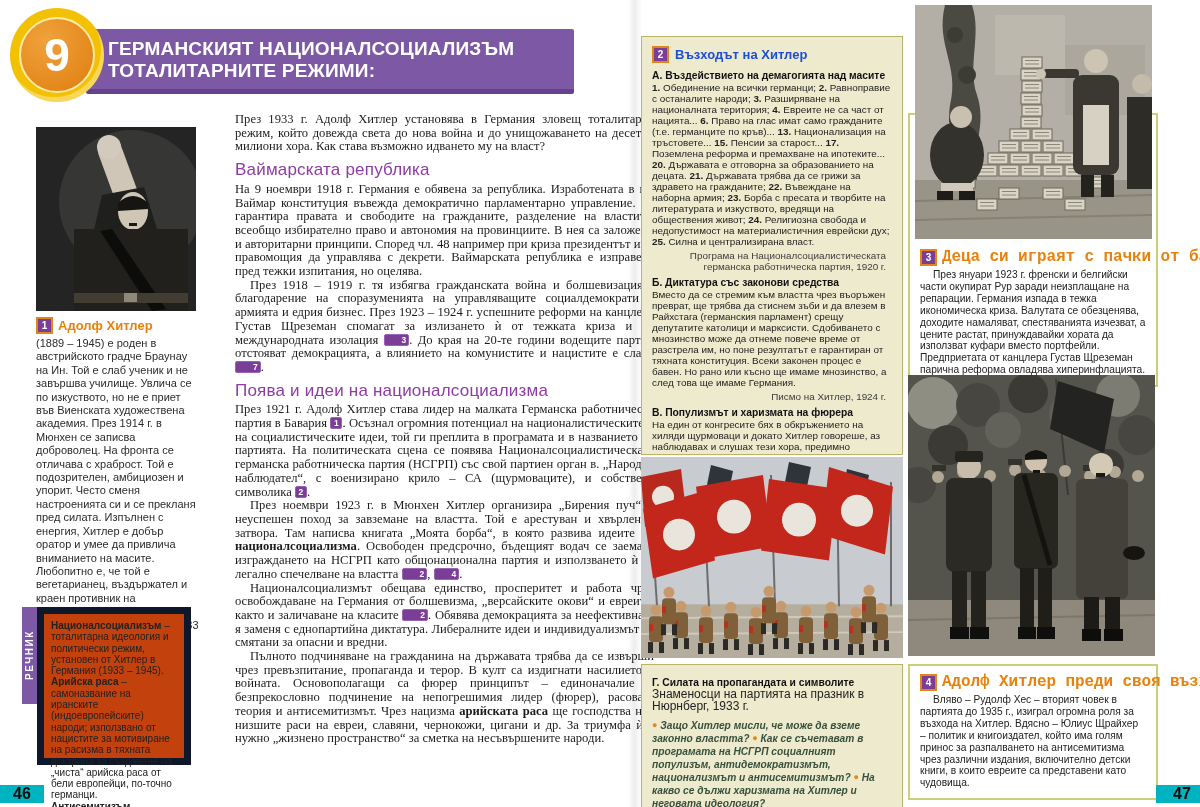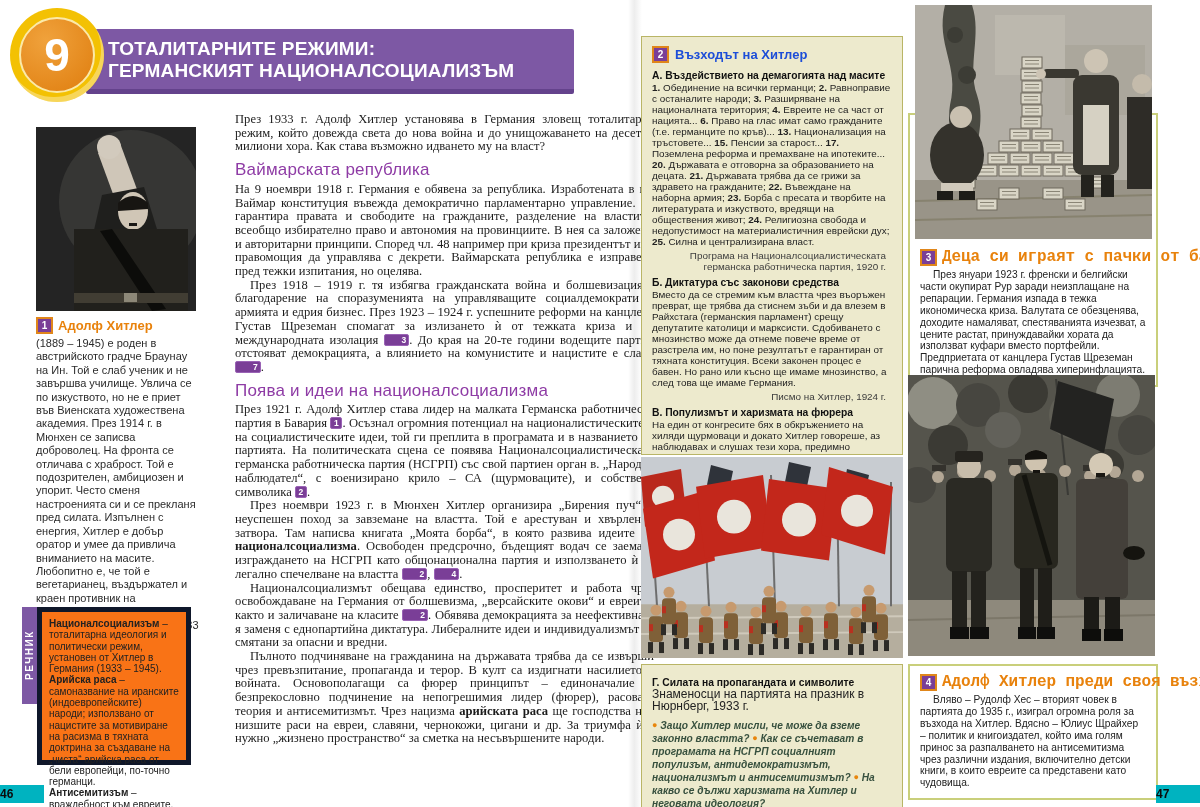--- a/index.html
+++ b/index.html
@@ -27,25 +27,25 @@
   .side-caption{position:absolute;left:36px;top:317px;width:164px;}
   .cap-head{display:flex;align-items:center;gap:5px;margin-bottom:3px;}
   .sb{flex:0 0 auto;width:17px;height:17px;background:#7a3e97;border:2px solid #e0861a;color:#fff;
       font-weight:bold;font-size:10px;line-height:13px;text-align:center;}
   .side-caption .cap-title{color:#e8820c;font-weight:bold;font-size:13px;}
   .side-caption p{font-size:11px;line-height:13.4px;color:#2b2b2b;}
 
   .glossary-tab{position:absolute;left:22px;top:607px;width:15px;height:97px;background:#7d58a4;
       color:#fff;font-weight:bold;font-size:10px;letter-spacing:1.5px;display:flex;align-items:center;
       justify-content:center;writing-mode:vertical-rl;transform:rotate(180deg);}
-  .glossary-box{position:absolute;left:37px;top:607px;width:154px;height:158px;border:5px solid #0f172a;
-      background:#f97316;padding:6px 7px;font-size:10px;line-height:11.3px;color:#222;}
+  .glossary-box{position:absolute;left:37px;top:607px;width:154px;height:158px;border:7px solid #0f172a;
+      background:#c2410c;padding:6px 7px;font-size:10px;line-height:11.3px;color:#222;}
 
   .page-num{position:absolute;top:785px;height:18px;background:#00b3c0;color:#0b0b0b;
-      font-weight:bold;font-size:12px;line-height:18px;}
+      font-weight:bold;font-size:16px;line-height:18px;text-align:center;}
   .pn-left{left:0;width:44px;}
   .pn-right{left:1156px;width:52px;}
 
   
   .main-col{position:absolute;left:207px;top:113px;width:419px;font-family:"Liberation Serif",serif;
       font-size:12.6px;line-height:13.7px;color:#1c1c1c;text-align:justify;margin-left:28px;}
   .main-col .intro{margin-bottom:9px;}
   .main-col h2{font-family:"Liberation Sans",sans-serif;font-weight:normal;font-size:17px;color:#8e3ba5;
       margin:9px 0 6px;letter-spacing:.2px;}
   .main-col .ind{text-indent:15px;}
@@ -84,22 +84,22 @@
 </style>
 </head>
 <body>
 
 <div class="spread">
 
   <div class="lesson-circle">
     <div class="inner">9</div>
   </div>
   <div class="title-banner">
+    <div>ГЕРМАНСКИЯТ НАЦИОНАЛСОЦИАЛИЗЪМ</div>
     <div>ТОТАЛИТАРНИТЕ РЕЖИМИ:</div>
-    <div>ГЕРМАНСКИЯТ НАЦИОНАЛСОЦИАЛИЗЪМ</div>
   </div>
 
   <figure class="sidebar-photo ph">
     <svg viewBox="0 0 160 184" preserveAspectRatio="none">
       <rect width="160" height="184" fill="#242424"></rect>
       <circle cx="95" cy="75" r="72" fill="#363634"></circle>
       <polygon points="62,26 84,16 106,76 84,86" fill="#cfc6b8"></polygon>
       <circle cx="73" cy="20" r="12" fill="#d2cabd"></circle>
       <polygon points="66,68 108,60 124,112 56,112" fill="#1f1f1d"></polygon>
       <ellipse cx="97" cy="84" rx="15" ry="19" fill="#d0c6b6"></ellipse>

